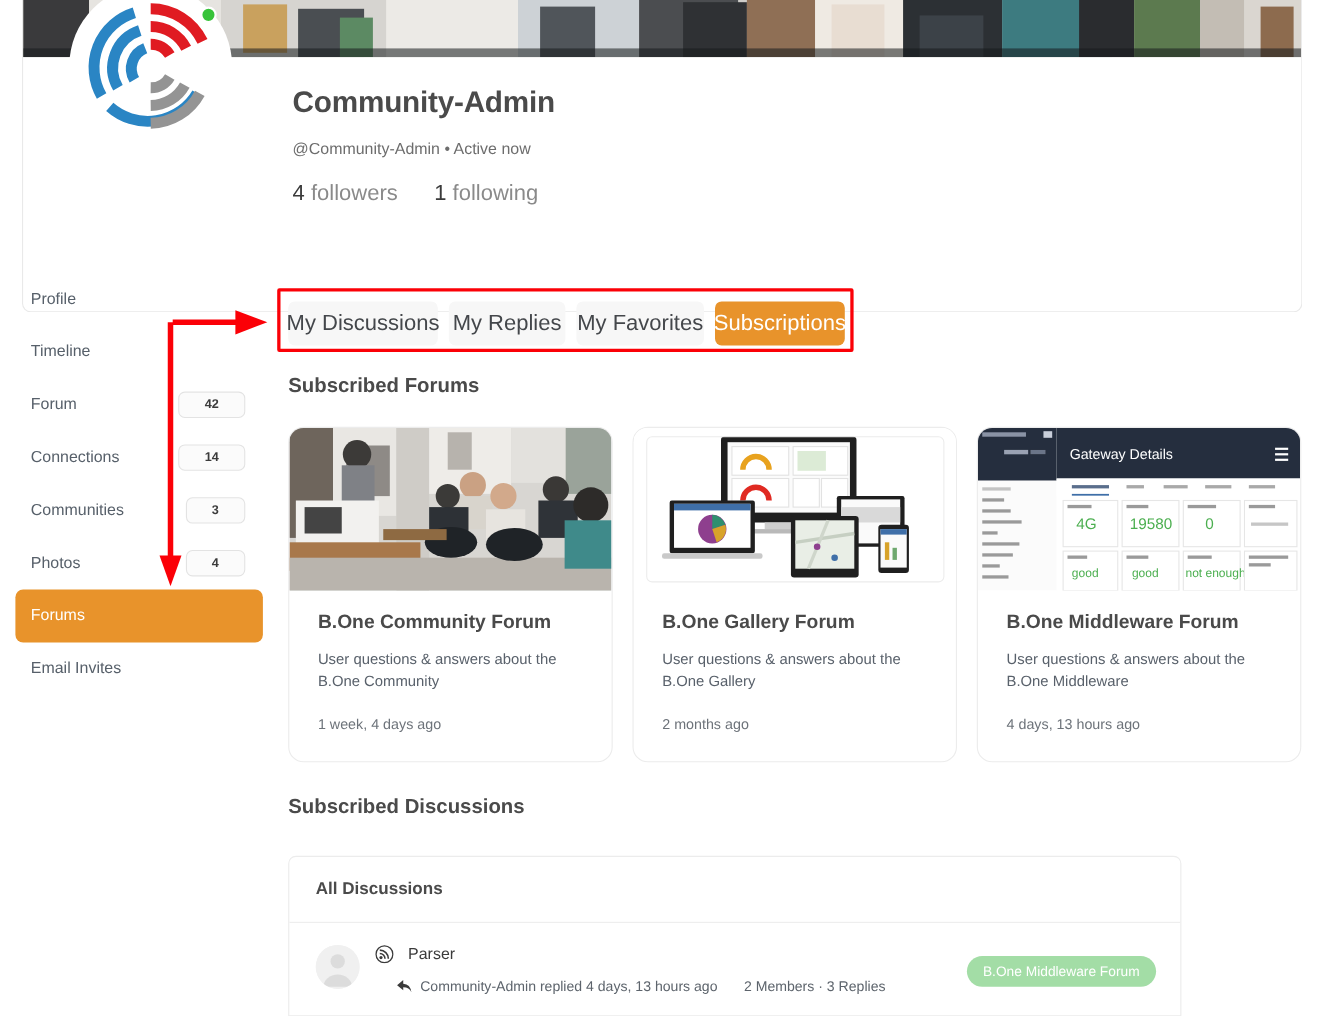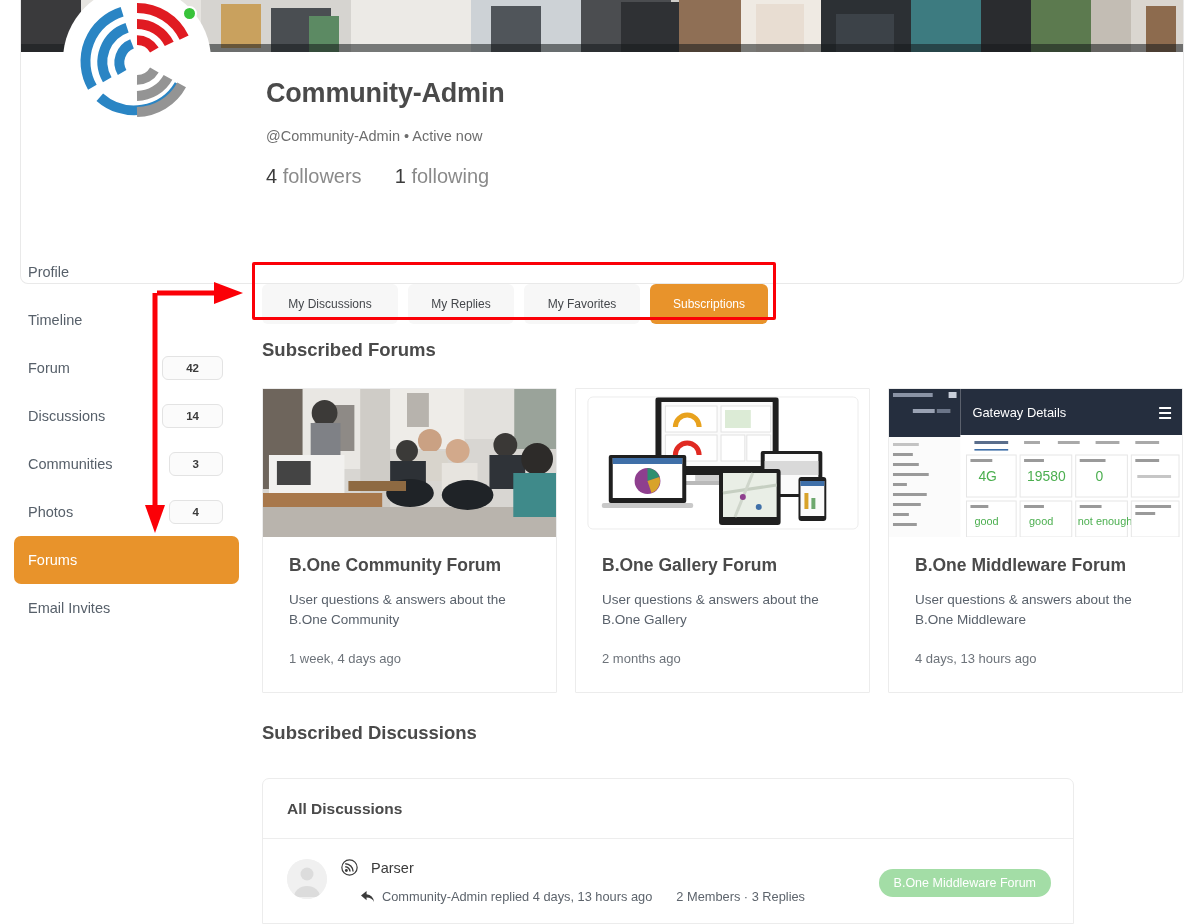--- a/index.html
+++ b/index.html
@@ -60,42 +60,42 @@
   .side-count {
     min-width: 26px; height: 24px; padding: 0 23px;
     border: 1px solid #e3e3e3; border-radius: 6px; background: #fbfbfb;
     display: flex; align-items: center; justify-content: center;
     font-size: 11.5px; color: #3b3b3b; font-weight: bold;
   }
 
   
   .tabs-region { position: absolute; left: 262px; top: 272px; width: 506px; height: 40px; }
   .tab {
-    position: absolute; top: 12px; height: 40px;
+    position: absolute; top: 2px; height: 40px;
     display: flex; align-items: center; justify-content: center;
     background: #f7f7f7; border-radius: 6px;
-    font-size: 12px; color: #44474b; white-space: nowrap;
+    font-size: 20px; color: #44474b; white-space: nowrap;
   }
   .tab.active { background: #e8932b; color: #ffffff; }
 
   .redbox {
     position: absolute; left: 252px; top: 262px; width: 524px; height: 58px;
     border: 3px solid #fb0007; border-radius: 2px;
   }
   .ann-svg { position: absolute; left: 0; top: 0; width: 1200px; height: 924px; pointer-events: none; }
 
   
   .sec-title {
     position: absolute; font-size: 18.5px; font-weight: bold; color: #4a4a4a;
   }
 
   .cards { position: absolute; left: 262px; top: 388px; width: 922px; display: flex; gap: 18px; }
   .fcard {
     width: 295px; background: #ffffff; border: 1px solid #ececec;
-    border-radius: 1px; overflow: hidden;
+    border-radius: 14px; overflow: hidden;
   }
   .fcard-img { height: 148px; position: relative; overflow: hidden; background: #eceff1; }
   .fcard-body { padding: 18px 26px 26px 26px; }
   .fcard-title { font-size: 17.5px; font-weight: bold; color: #4a4a4a; margin-bottom: 14px; }
   .fcard-desc { font-size: 13.5px; color: #59616b; line-height: 1.45; margin-bottom: 22px; }
   .fcard-meta { font-size: 13px; color: #6d737a; }
 
   
   .disc-panel {
     position: absolute; left: 262px; top: 778px; width: 812px; height: 146px;
@@ -197,21 +197,21 @@
     <span class="lbl">Profile</span>
   </div>
   <div class="side-item">
     <span class="lbl">Timeline</span>
   </div>
   <div class="side-item">
     <span class="lbl">Forum</span>
     <span class="side-count">42</span>
   </div>
   <div class="side-item">
-    <span class="lbl">Discussions</span>
+    <span class="lbl">Connections</span>
     <span class="side-count">14</span>
   </div>
   <div class="side-item">
     <span class="lbl">Communities</span>
     <span class="side-count">3</span>
   </div>
   <div class="side-item">
     <span class="lbl">Photos</span>
     <span class="side-count">4</span>
   </div>

